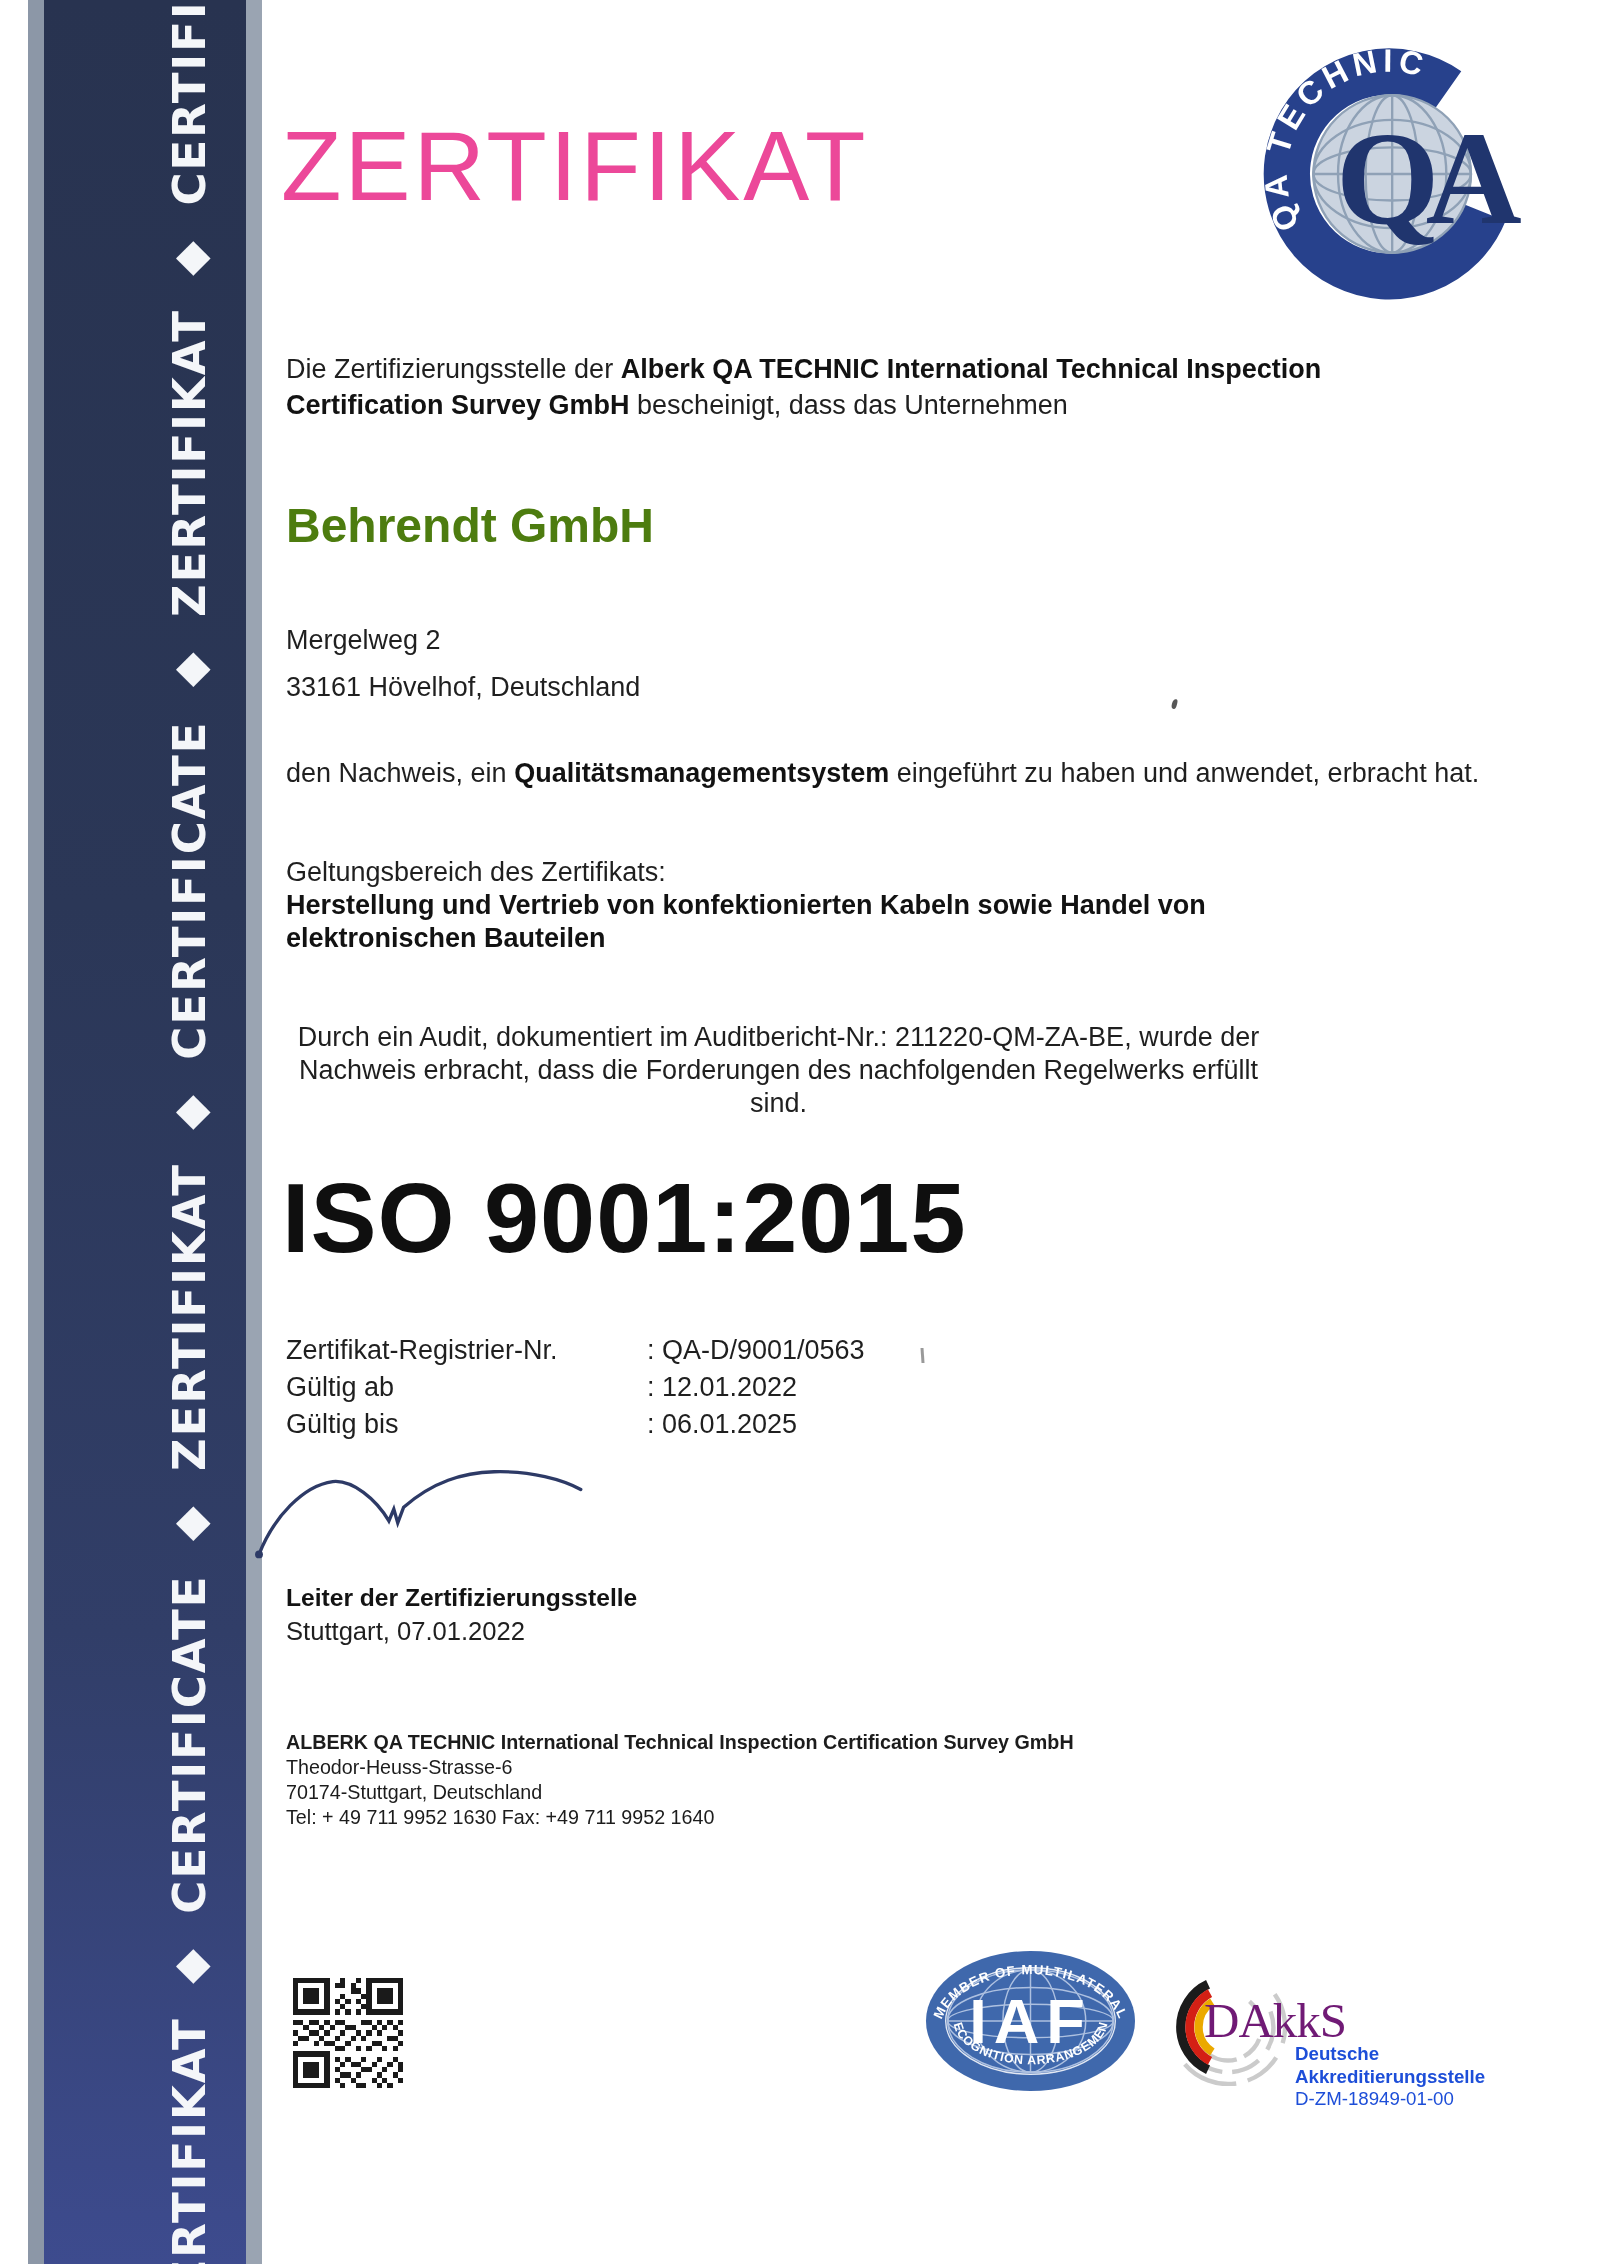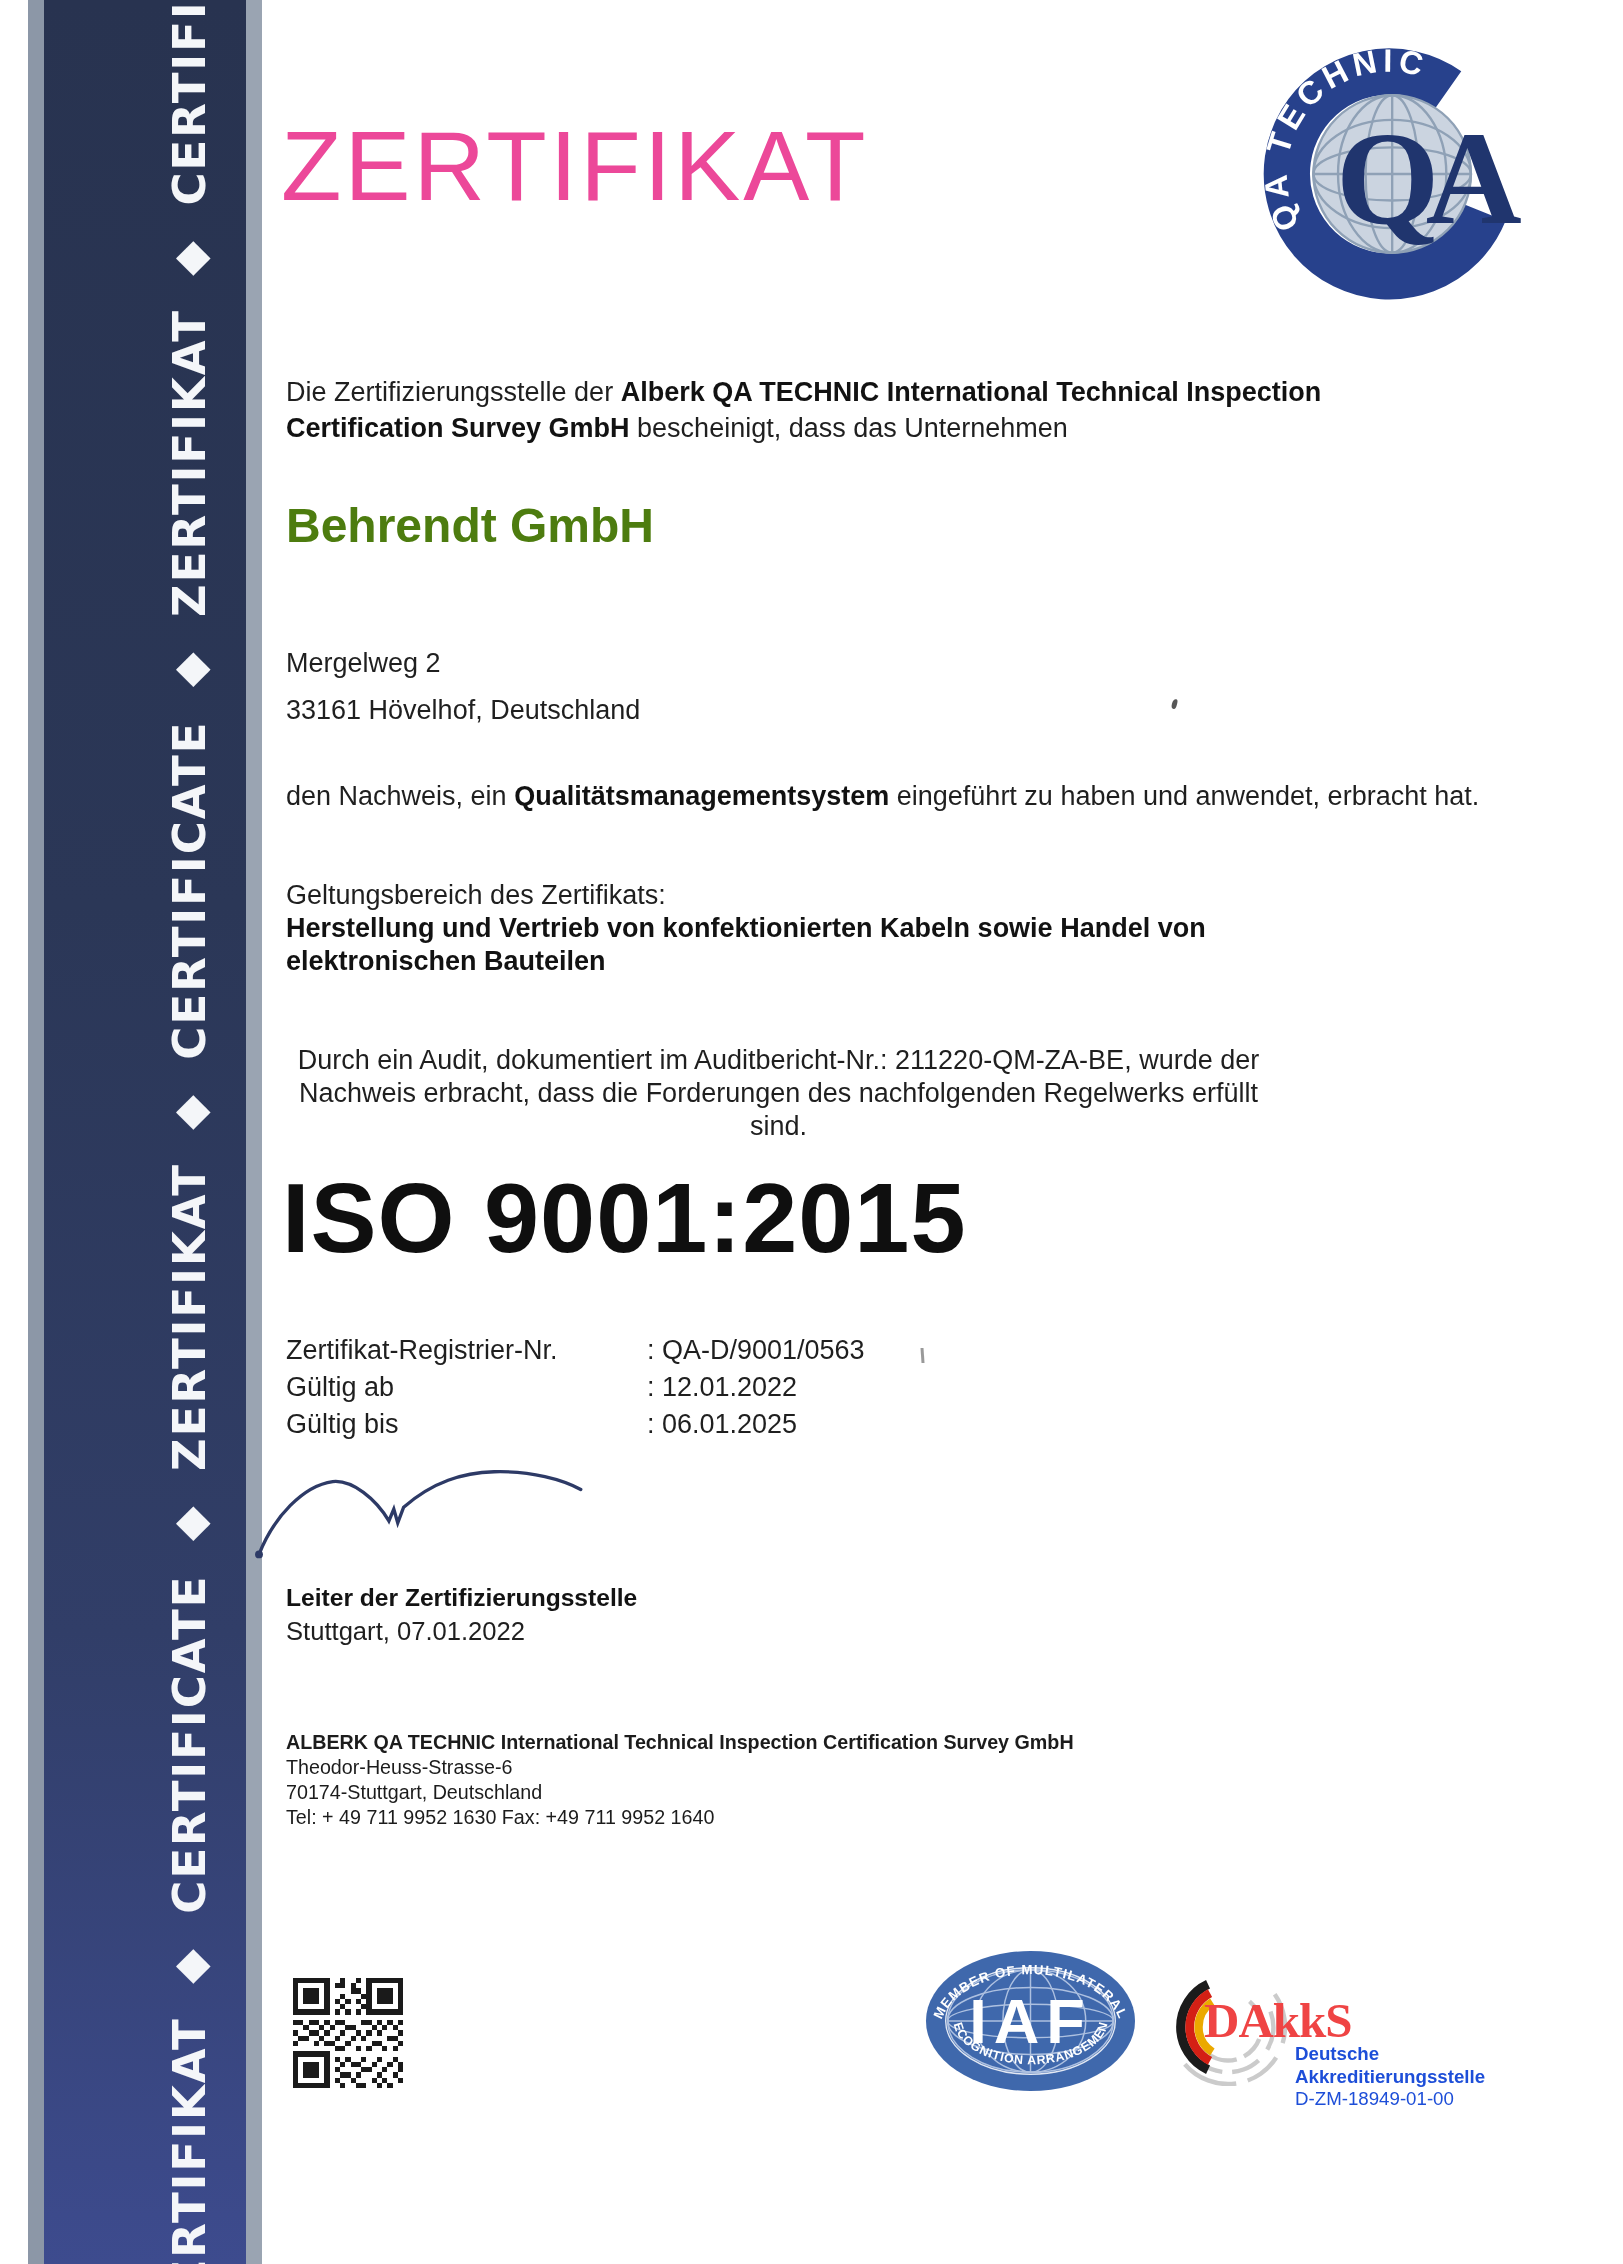--- a/index.html
+++ b/index.html
@@ -24,39 +24,39 @@
     font-family:"DejaVu Sans","Liberation Sans",sans-serif;
     font-weight:bold; font-size:45px; letter-spacing:2px; word-spacing:15.8px;
     color:#f4f6f9; line-height:53px;
   }
   
   .abs { position:absolute; }
   .page-title {
     left:281px; top:116px; font-size:99px; font-weight:400;
     letter-spacing:3px; color:#ec4899; line-height:1.0;
   }
-  .body-text { font-size:27px; line-height:36px; color:#1f1f1f;margin-top:23px; }
+  .body-text { font-size:27px; line-height:36px; color:#1f1f1f; }
   .b { font-weight:bold; color:#121212; }
   .intro { left:286px; top:351px; width:1167px; }
   .company-name { left:286px; top:498px; font-size:48px; font-weight:bold; color:#4d7c0f; }
   .address { left:286px; top:617px; line-height:47px; }
   .statement { left:286px; top:755px; width:1261px; }
   .scope { left:286px; top:856px; width:1103px; line-height:33px; }
   .audit { left:286px; top:1021px; width:985px; line-height:33px;text-align:center; }
   .iso-title { left:282px; top:1161px; font-size:99px; font-weight:bold; color:#0f0f0f; letter-spacing:1px; }
   .registry { left:286px; top:1332px; font-size:27px; line-height:37px; }
   .registry-row { display:grid; grid-template-columns:361px auto; }
   .signoff-role { left:286px; top:1584px; font-size:24.6px; font-weight:bold; color:#131313; }
   .signoff-date { left:286px; top:1617px; font-size:25.6px; }
   .issuer { left:286px; top:1730px; font-size:19.7px; line-height:25px; color:#1c1c1c; }
   .issuer .name { font-weight:bold; }
   
   .dakks-wordmark {
     left:1204px; top:1992px; font-family:"Liberation Serif","DejaVu Serif",serif;
-    font-size:49px; font-weight:bold; color:#ef4444; letter-spacing:-1px;
+    font-size:49px; font-weight:normal; color:#701a75; letter-spacing:-1px;
   }
   .dakks-lines { left:1295px; top:2043px; font-size:18.7px; line-height:22.7px; color:#1d4ed8; }
   .dakks-lines .bl { font-weight:bold; }
   
   .speck1 { left:1172px; top:699px; width:4.9px; height:9.9px; background:#3a3a3a; border-radius:60% 40% 50% 50%; transform:rotate(14deg); opacity:.85; }
   .speck2 { left:921px; top:1348px; width:3px; height:14.8px; background:#555; transform:rotate(-4deg); opacity:.6; }
   svg text { font-family:"Liberation Sans","DejaVu Sans",sans-serif; }
   svg .serif { font-family:"Liberation Serif","DejaVu Serif",serif; }
 </style>
 </head>

